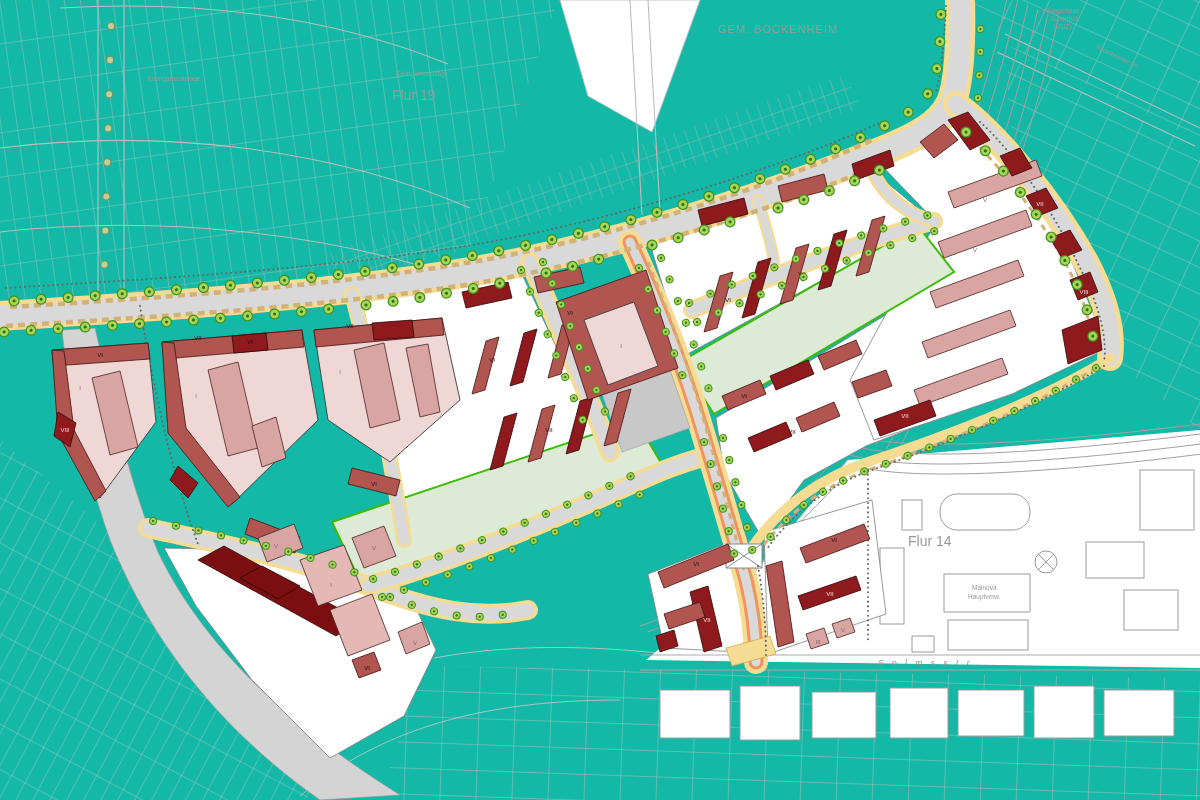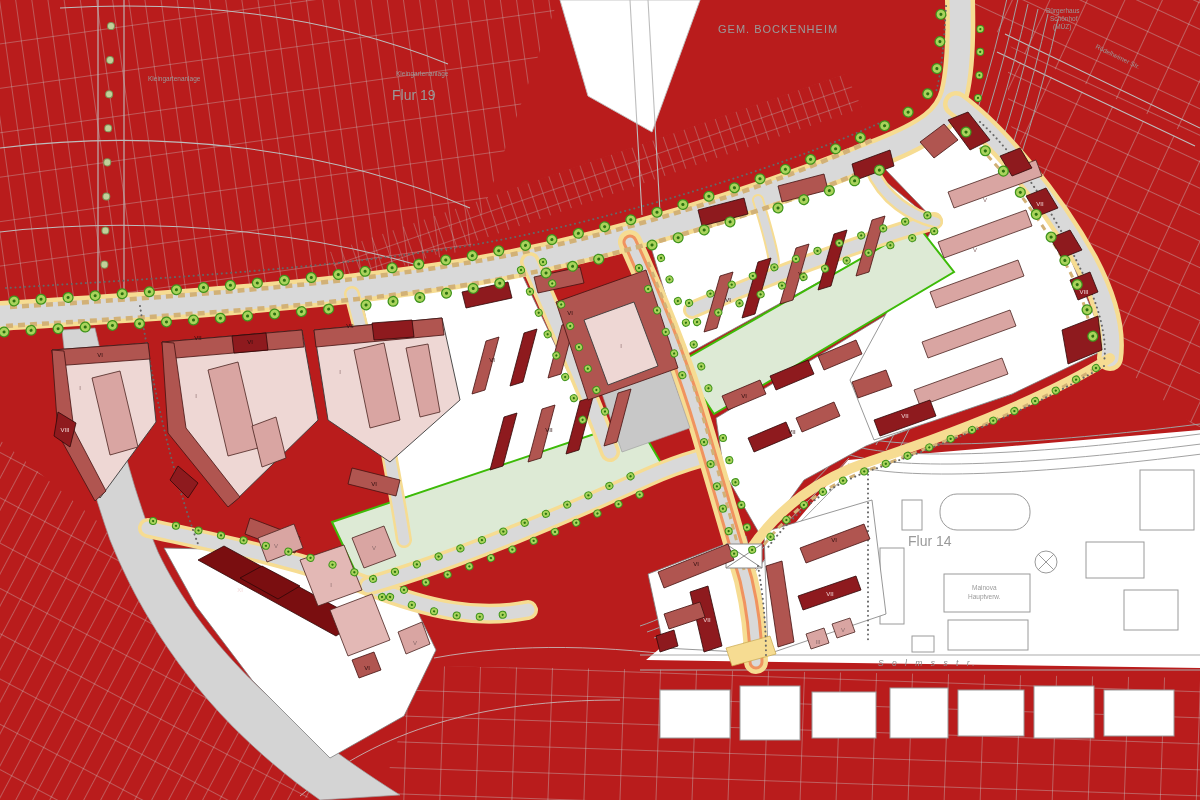--- a/index.html
+++ b/index.html
@@ -1,16 +1,16 @@
 <!DOCTYPE html>
 <html><head>
 <meta charset="utf-8">
 <style>
   html,body{margin:0;padding:0;background:#fff}
-  #stage{width:1200px;height:800px;position:relative;overflow:hidden;background:#b91c1c}
+  #stage{width:1200px;height:800px;position:relative;overflow:hidden;background:#14b8a6}
   svg{display:block}
   text{font-family:"Liberation Sans",sans-serif;fill:#9a9a9a}
   .cadlbl{letter-spacing:1px}
   .flur{font-size:14px;fill:#9a9a9a}
   .tiny{font-size:6.5px;fill:#9a9a9a}
   .street-lbl{font-size:8.5px;font-style:italic;letter-spacing:3px;fill:#8f8f8f}
   .sty{font-size:6px;fill:#2c0d0d;text-anchor:middle}
   .styl{font-size:6px;fill:#8a6a6a;text-anchor:middle}
   .styw{font-size:6px;fill:#f2d8d8;text-anchor:middle}
   .cadline{stroke:#bdbdbd;stroke-width:1.1;fill:none}

